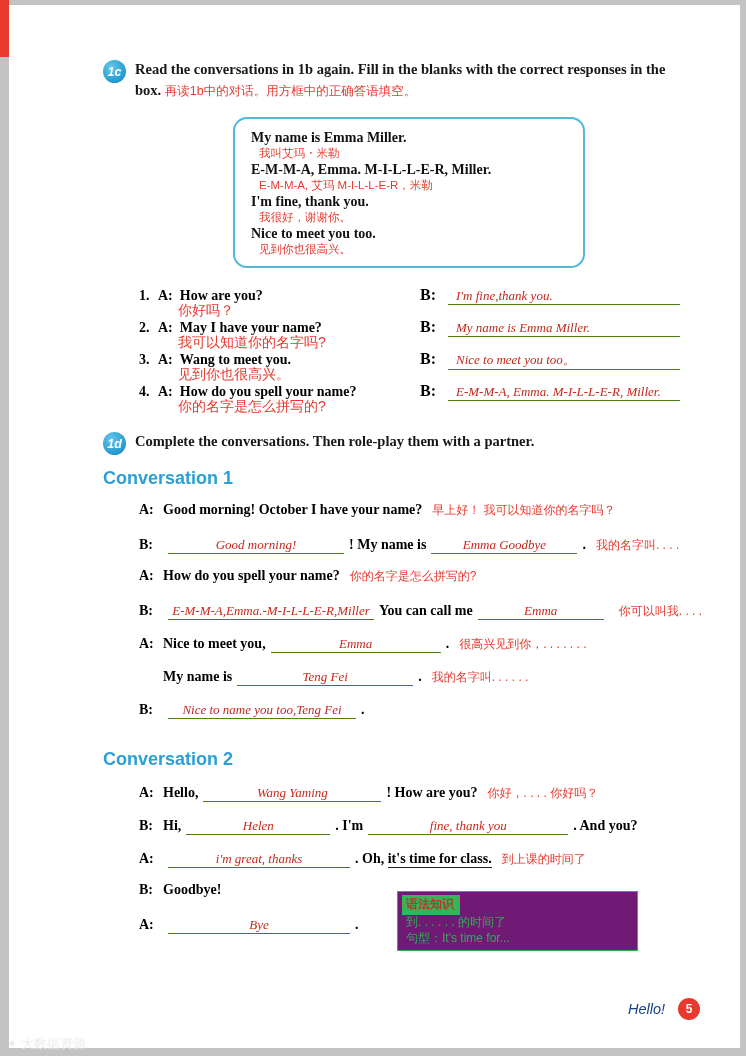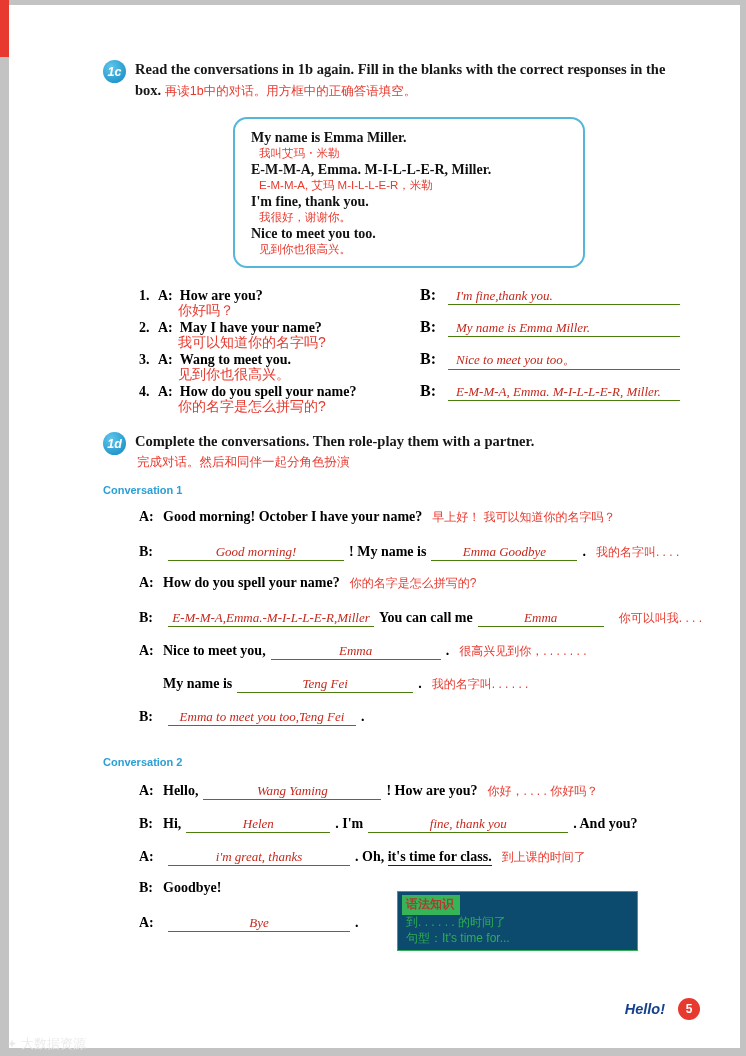--- a/index.html
+++ b/index.html
@@ -64,54 +64,54 @@
   }
   .q-blank { width:232px; text-align:left; padding-left:8px; }
   .answer {
     color:#c5281c; font-family:"Liberation Serif", serif;
     font-size:13px; white-space:nowrap;
   }
 
   
   .conv-title {
     color:#2b9fd6; font-family:"Liberation Sans", sans-serif;
-    font-weight:bold; font-size:11px; margin:13px 0 13px 0;
+    font-weight:bold; font-size:18px; margin:13px 0 13px 0;
   }
   .conv + .conv { margin-top:28px; }
   .conv-lines { margin-left:36px; }
   .conv-line { display:flex; align-items:baseline; margin-bottom:12px; height:21px; }
   .conv-speaker { flex:none; width:24px; font-weight:bold; font-size:14px; }
   .seg-text { font-weight:bold; font-size:14px; white-space:pre; }
   .seg-text.underlined { border-bottom:1.5px solid #222; }
   .seg-zh { font-size:12px; margin-left:10px; white-space:nowrap; }
 
   
   .grammar-box {
     position:absolute; left:388px; top:886px;
     width:241px; min-height:56px;
-    border:1.5px solid #2fae52; background:#0c4a6e;
+    border:1.5px solid #2fae52; background:#701a75;
     padding:2px 8px 4px 4px;
   }
   .grammar-title {
     display:inline-block; background:#35b558; color:#b03a2e;
     font:bold 12px "Liberation Sans", sans-serif; padding:1px 6px 2px 4px;
   }
   .grammar-line {
     color:#2fae52; font-family:"Liberation Sans", sans-serif;
     font-size:12px; line-height:1.3; margin-left:4px;
   }
 
   
   .footer {
     position:absolute; right:40px; bottom:28px;
     display:flex; align-items:center; gap:13px;
   }
   .footer-brand {
     color:#16418c; font-family:"Liberation Sans", sans-serif;
-    font-weight:bold; font-style:italic; font-size:14.5px;
+    font-weight:normal; font-style:italic; font-size:14.5px;
   }
   .page-num {
     width:22px; height:22px; border-radius:50%;
     background:#e8392e; color:#fff;
     font:bold 12px "Liberation Sans", sans-serif;
     display:flex; align-items:center; justify-content:center;
   }
 
   
   .watermark {
@@ -190,21 +190,20 @@
             </div>
           </div>
         </div>
     </section>
 
     <section style="margin-top:18px;">
       <div class="section-header">
         <span class="badge">1d</span>
         <div>
           <p class="instruction">Complete the conversations.  Then role-play them with a partner.</p>
-          <div class="zh-block">完成对话。然后和同伴一起分角色扮演</div>
         </div>
       </div>
 
       <div class="conv">
           <h3 class="conv-title">Conversation 1</h3>
           <div class="conv-lines">
             <div class="conv-line">
               <span class="conv-speaker">A:</span>
               <span class="seg-text">Good morning! October I have your name?</span>
               <span class="seg-zh">早上好！ 我可以知道你的名字吗？</span>
@@ -238,21 +237,21 @@
             </div>
             <div class="conv-line">
               <span class="conv-speaker"></span>
               <span class="seg-text">My name is</span>
               <span class="blank" style="width: 176px;"><span class="answer">Teng Fei</span></span>
               <span class="seg-text">.</span>
               <span class="seg-zh">我的名字叫. . . . . .</span>
             </div>
             <div class="conv-line">
               <span class="conv-speaker">B:</span>
-              <span class="blank" style="width: 188px;"><span class="answer">Emma to meet you too,Teng Fei</span></span>
+              <span class="blank" style="width: 188px;"><span class="answer">Nice to name you too,Teng Fei</span></span>
               <span class="seg-text">.</span>
             </div>
           </div>
         </div>
       <div class="conv">
           <h3 class="conv-title">Conversation 2</h3>
           <div class="conv-lines">
             <div class="conv-line">
               <span class="conv-speaker">A:</span>
               <span class="seg-text">Hello,</span>

